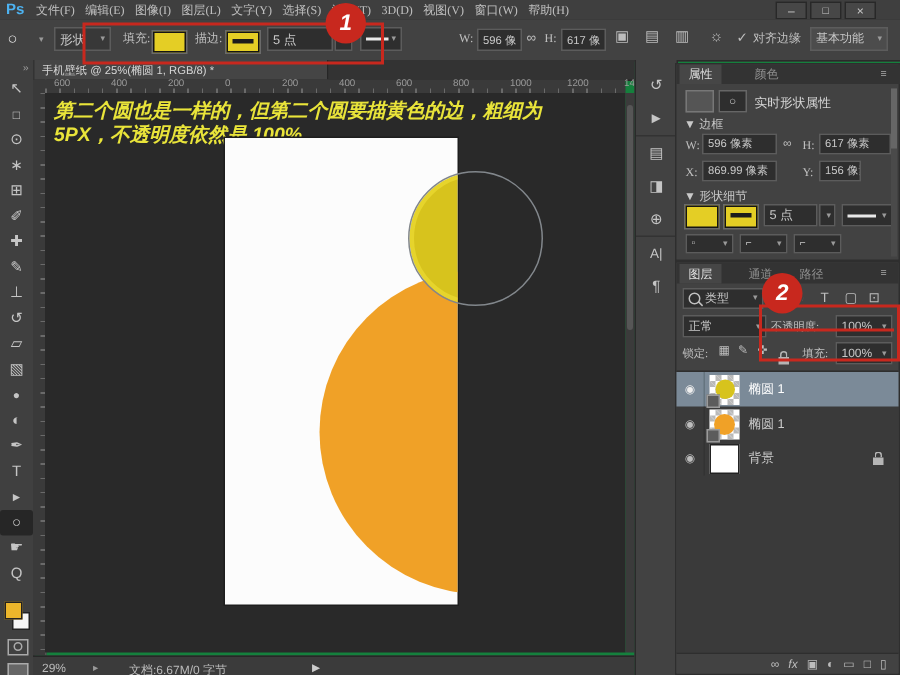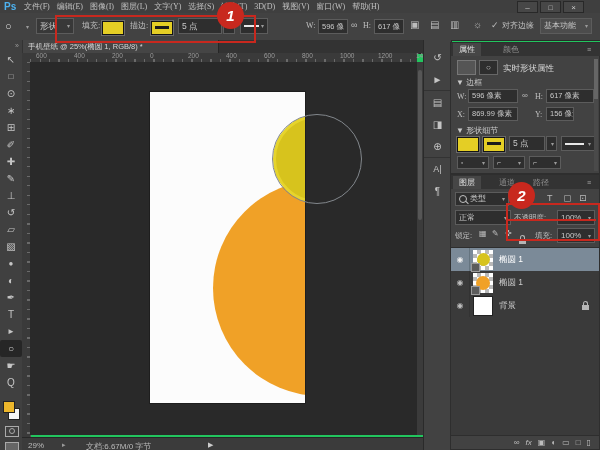--- a/index.html
+++ b/index.html
@@ -1,16 +1,16 @@
 <!DOCTYPE html>
 <html><head>
 <meta charset="utf-8">
 <style>
   html,body{margin:0;padding:0;}
-  #app{position:relative;width:600px;height:450px;background:#22c55e;font-family:"Liberation Sans","DejaVu Sans",sans-serif;overflow:hidden;}
+  #app{position:relative;width:600px;height:450px;background:#15803d;font-family:"Liberation Sans","DejaVu Sans",sans-serif;overflow:hidden;}
   .a{position:absolute;}
   .fx{display:flex;align-items:center;}
   .fld{background:#2e2e2e;border:1px solid #5c5c5c;color:#c8c8c8;font-size:8px;line-height:1;display:flex;align-items:center;padding:0 3px;box-sizing:border-box;white-space:nowrap;overflow:hidden;}
   .lbl{color:#c0c0c0;font-size:8.5px;line-height:1;white-space:nowrap;font-family:Liberation Serif, serif;}
   .ic{color:#bdbdbd;font-size:10px;line-height:1;text-align:center;}
   .dd{color:#9a9a9a;font-size:6px;margin-left:auto;padding-left:2px;}
   .sw{width:20px;height:12px;background:#e4ce25;border:1px solid #151515;box-shadow:0 0 0 1px #6a6a6a;}
   .sw.stroke:after{content:"";position:absolute;left:3px;right:3px;top:4px;height:3px;background:#1c1c1c;}
   .tool{width:22px;height:17px;display:flex;align-items:center;justify-content:center;color:#c5c5c5;font-size:10px;}
   .tool.sel{background:#262626;border-radius:2px;}
@@ -189,20 +189,24 @@
     <span class="rlbl" style="left:196px;">400</span>
     <span class="rlbl" style="left:234px;">600</span>
     <span class="rlbl" style="left:272px;">800</span>
     <span class="rlbl" style="left:310px;">1000</span>
     <span class="rlbl" style="left:348px;">1200</span>
     <span class="rlbl" style="left:386px;">1400</span>
   </div>
   <div class="a ticksV" style="left:22px;top:62px;width:8px;height:375px;background-color:#3a3a3a;border-right:1px solid #555;"></div>
 
   <div class="a" style="left:30px;top:62px;width:387px;height:373px;background:#292929;overflow:hidden;">
+    <div class="a" style="left:6px;top:4px;width:382px;font-size:13px;line-height:16px;font-style:italic;font-weight:bold;color:#e9e43a;">
+      <div>第二个圆也是一样的，但第二个圆要描黄色的边，粗细为</div>
+      <div>5PX，不透明度依然是 100%</div>
+    </div>
     <div class="a" style="left:120px;top:30px;width:155px;height:311px;background:#fcfcfc;overflow:hidden;box-shadow:0 0 0 1px #1e1e1e;">
       <div class="a" style="left:63px;top:88px;width:216px;height:216px;border-radius:50%;background:#f0a127;"></div>
       <div class="a" style="left:123px;top:23px;width:88px;height:88px;border-radius:50%;background:#d7c31d;border:3px solid #e6d42c;box-sizing:border-box;"></div>
     </div>
     <div class="a" style="left:242px;top:52px;width:90px;height:90px;border-radius:50%;border:1px solid #82878c;box-sizing:border-box;"></div>
   </div>
   <div class="a" style="left:417px;top:62px;width:6px;height:373px;background:#3b3b3b;">
     <div style="margin:8px 1px;width:4px;height:150px;background:#565656;border-radius:2px;"></div>
   </div>
 

